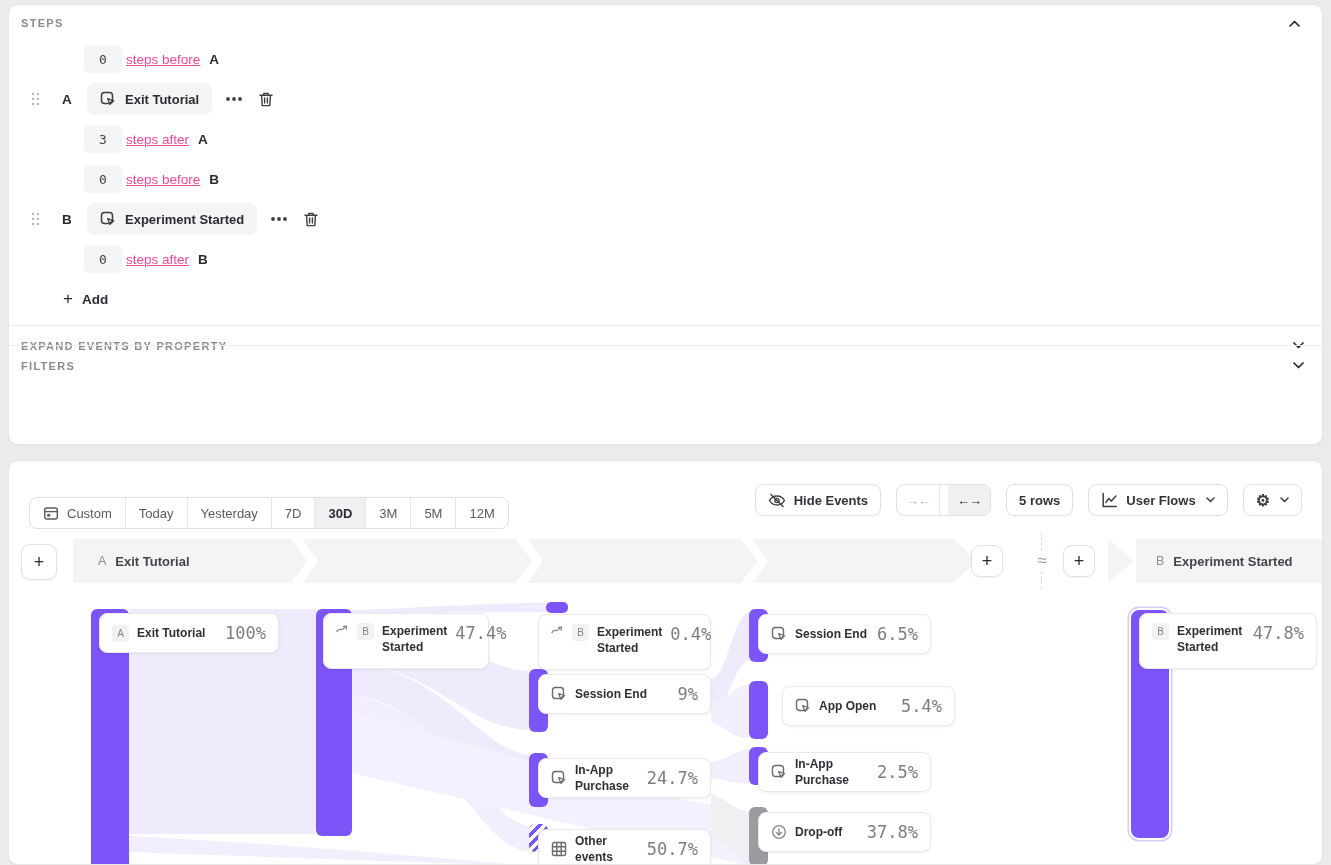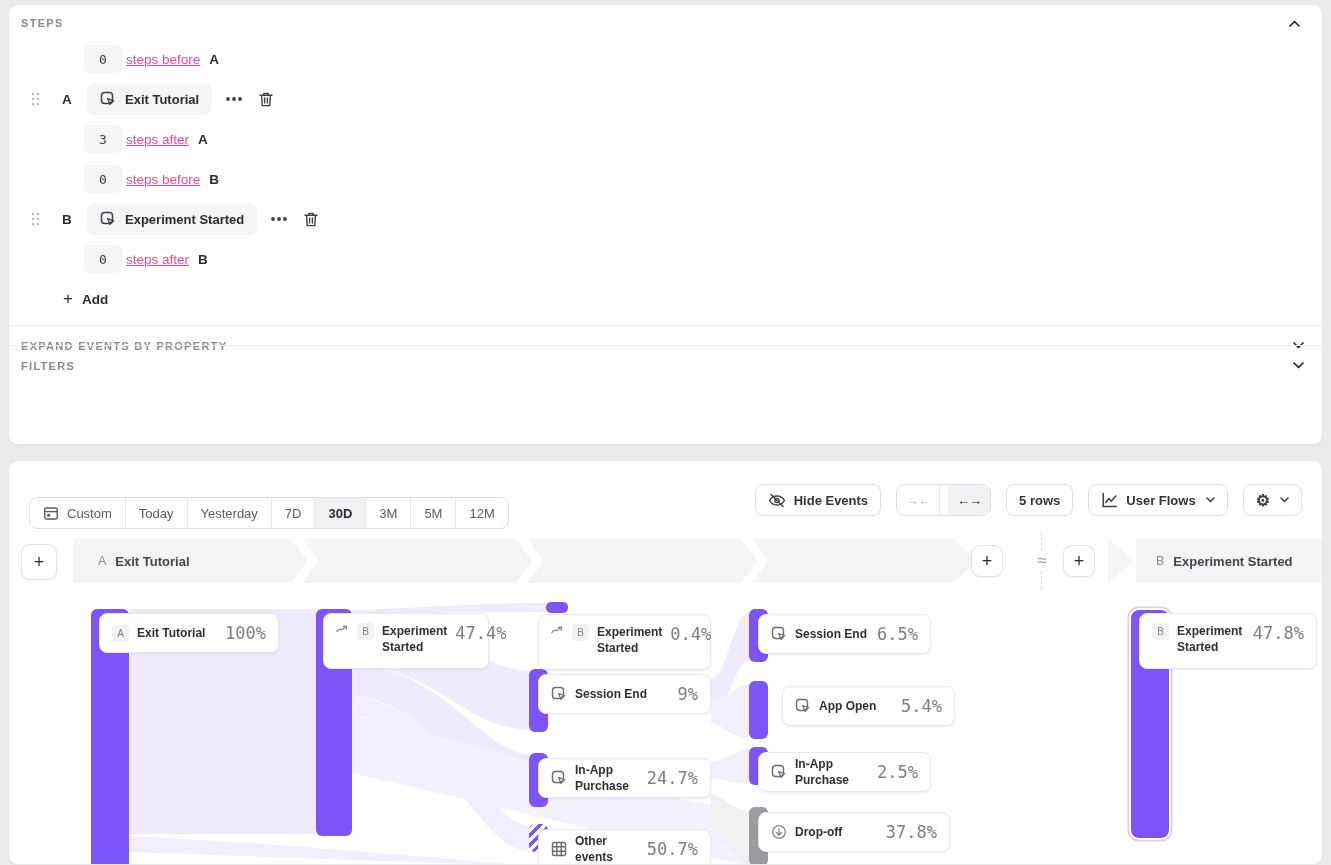--- a/index.html
+++ b/index.html
@@ -442,21 +442,21 @@
     <span class="icon">
         <svg width="16" height="16" viewBox="0 0 16 16">
           <rect x="1.5" y="1.5" width="11" height="11" rx="3" fill="none" stroke="#6B6B72" stroke-width="1.4"></rect>
           <path d="M7.6 7.6l6.2 2.2-2.7 1-1 2.7z" fill="#fff" stroke="#6B6B72" stroke-width="1.2" stroke-linejoin="round"></path>
         </svg>
       </span>
     <span class="node-title">In-App Purchase</span>
     <span class="node-pct">2.5%</span>
   </div>
 
-  <div class="node" style="left:749px; top:351px; width:192px; height:40px;">
+  <div class="node" style="left:749px; top:351px; width:173px; height:40px;">
     <span class="icon">
         <svg width="16" height="16" viewBox="0 0 16 16">
           <circle cx="8" cy="8" r="6.3" fill="none" stroke="#85858C" stroke-width="1.3"></circle>
           <path d="M8 4.8v6M5.4 8.4L8 11l2.6-2.6" fill="none" stroke="#85858C" stroke-width="1.3" stroke-linecap="round" stroke-linejoin="round"></path>
         </svg>
       </span>
     <span class="node-title">Drop-off</span>
     <span class="node-pct">37.8%</span>
   </div>
 

